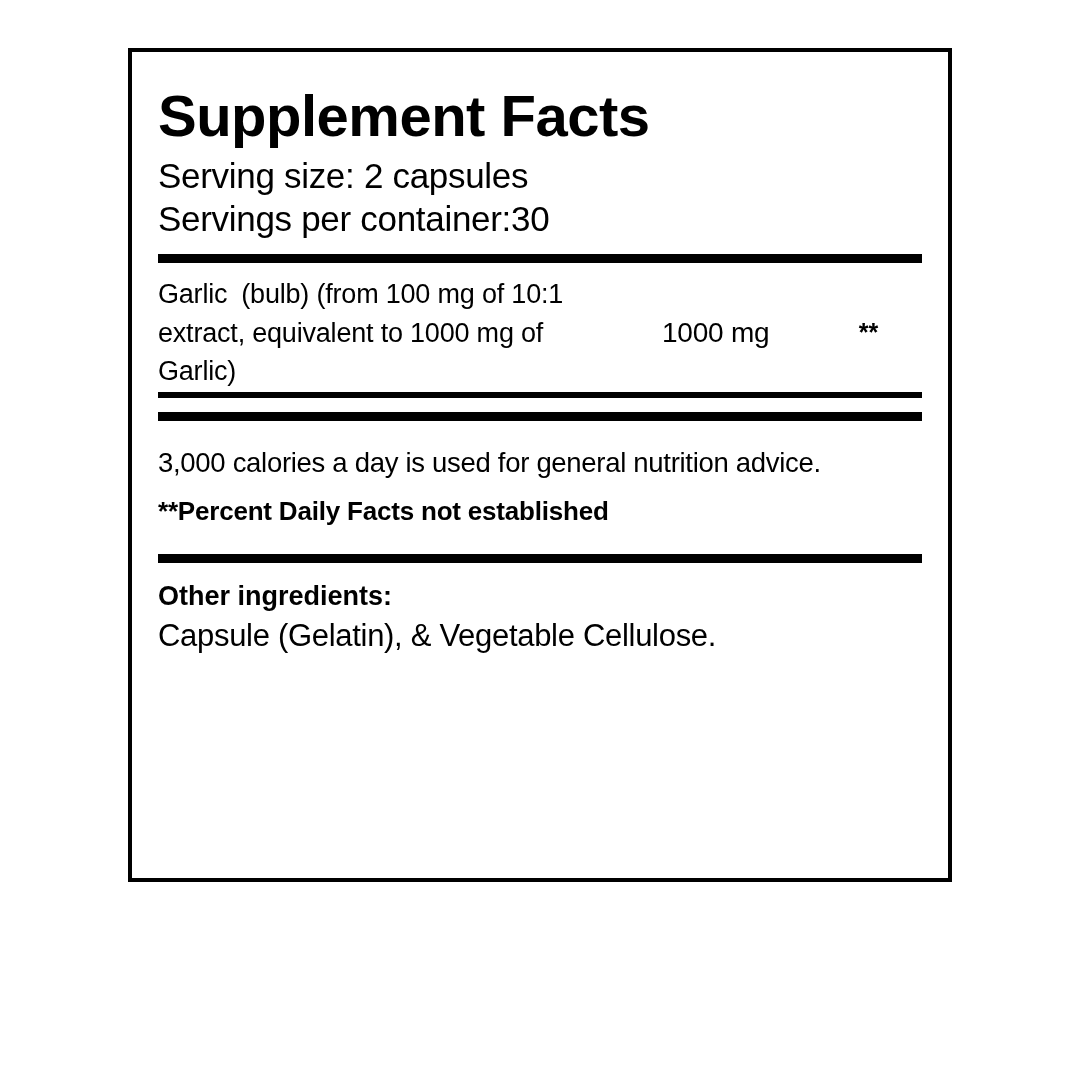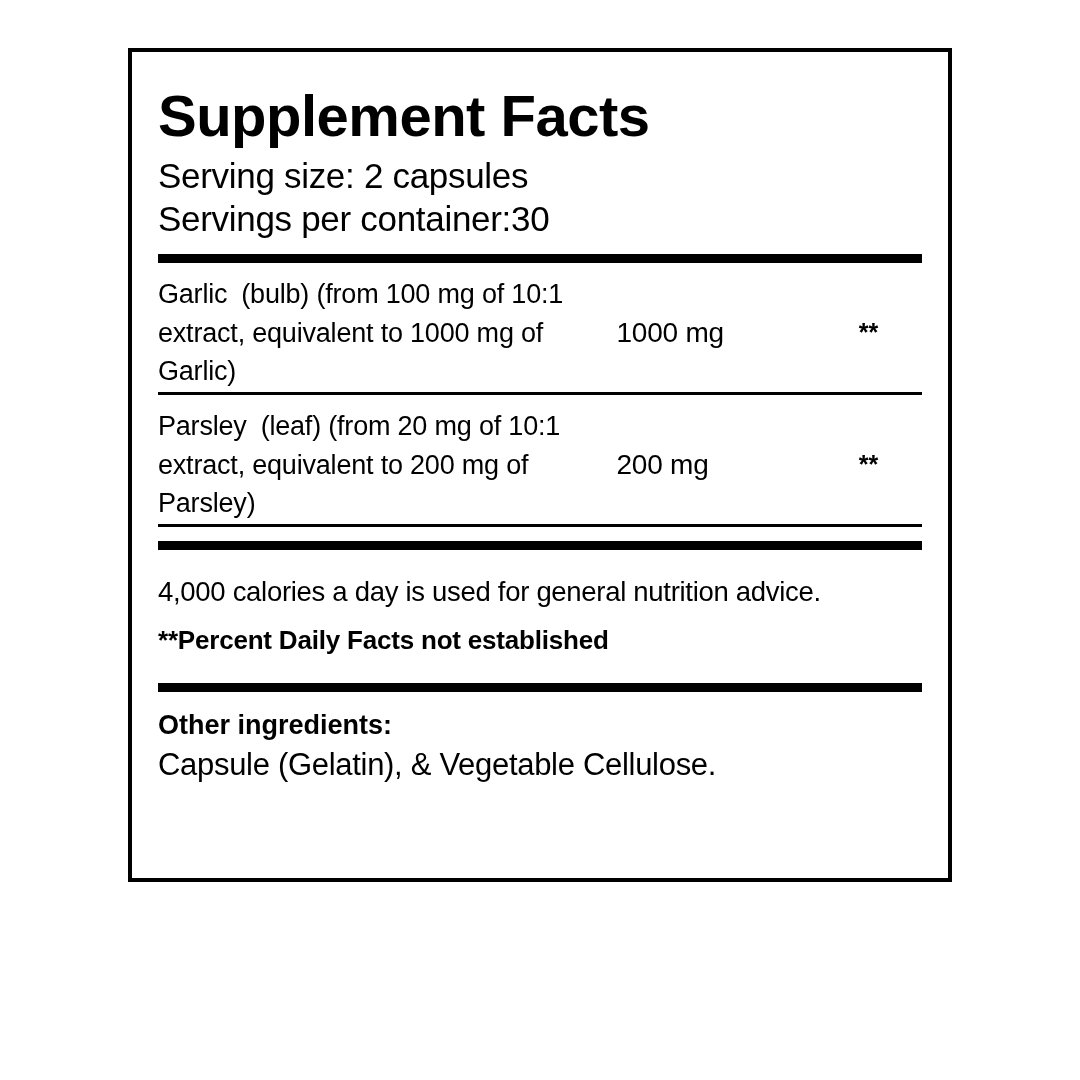--- a/index.html
+++ b/index.html
@@ -66,21 +66,21 @@
     padding: 0;
     height: 3px;
   }
   table.facts tr.divider td .line {
     height: 3px;
     background: #000000;
     width: 100%;
   }
 
   .col-name { width: 60%; }
-  .col-amount { width: 26%; }
+  .col-amount { width: 26%; text-align: center; }
   .col-dv { width: 14%; text-align: center; }
 
   .nutrient-name {
     font-size: 27px;
     line-height: 1.42;
     letter-spacing: -0.2px;
   }
   .nutrient-name .head {
     margin-right: 14px;
   }
@@ -156,43 +156,32 @@
           </td>
           <td class="col-dv">
             <span class="dv">**</span>
           </td>
         </tr>
         <tr class="divider">
           <td colspan="3">
               <div class="line"></div>
             </td>
         </tr>
-        <tr>
-          <td>
-            <div class="nutrient-name"><span class="head">Parsley</span><span>(leaf) (from 20 mg of 10:1 extract, equivalent to 200 mg of Parsley)</span></div>
-          </td>
-          <td class="col-amount">
-            <span class="amount">200 mg</span>
-          </td>
-          <td class="col-dv">
-            <span class="dv">**</span>
-          </td>
-        </tr>
         <tr class="divider">
           <td colspan="3">
               <div class="line"></div>
             </td>
         </tr>
       </tbody>
     </table>
 
     <div class="rule-thick"></div>
 
     <div class="footnotes">
-      <div>4,000 calories a day is used for general nutrition advice.</div>
+      <div>3,000 calories a day is used for general nutrition advice.</div>
       <span class="bold">**Percent Daily Facts not established</span>
     </div>
 
     <div class="rule-thick-2"></div>
 
     <div class="other-title">Other  ingredients:</div>
     <div class="other-body">Capsule (Gelatin), &amp; Vegetable Cellulose.</div>
 
   </div>
 </div>

